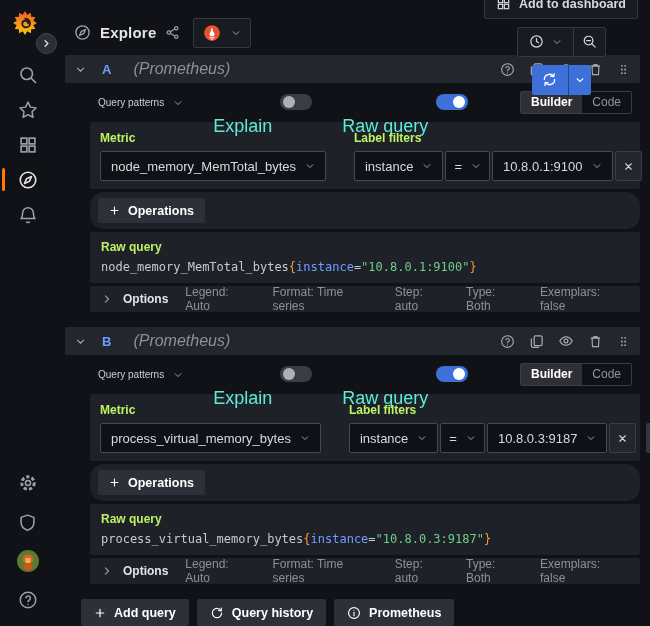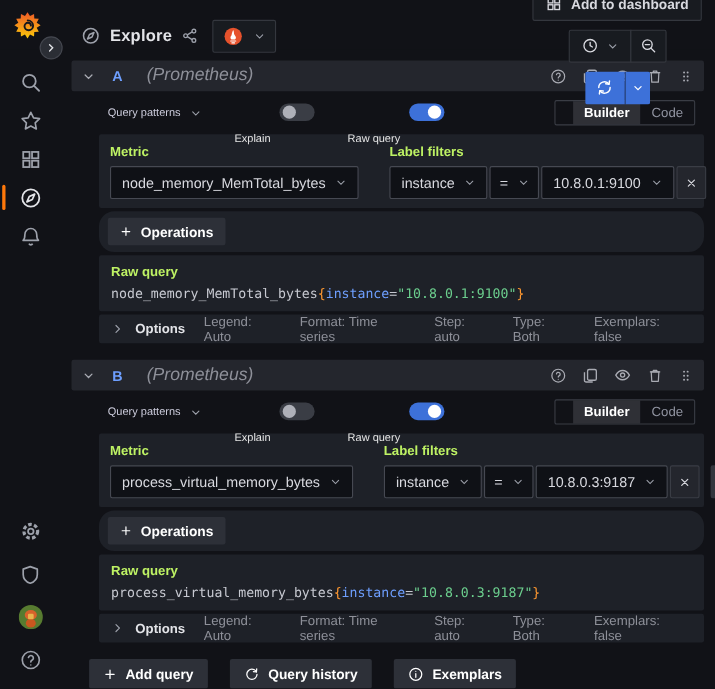--- a/index.html
+++ b/index.html
@@ -78,26 +78,26 @@
     color:#A9ABB3; cursor:pointer;
   }
   .ref-id { color:var(--ref-id-blue,#6E9FFF); font-weight:700; font-size:13px; margin-left:10px; }
   .ds-name { color:#8E9099; font-style:italic; font-size:16px; margin-left:16px; }
   .q-actions { margin-left:auto; display:flex; gap:14px; align-items:center; color:#A9ABB3; }
   .q-actions .ico { cursor:pointer; }
 
   .q-body { margin-left:25px; }
   .q-toolbar { display:flex; align-items:center; height:24px; margin:2px 8px 8px 8px; gap:8px; }
   .qp-btn { display:flex; align-items:flex-end; gap:9px; background:none; border:none; color:#CCCCDC; font-size:10px; cursor:pointer; font-family:"Liberation Sans",sans-serif; }
-  .tog-label { font-size:10px; color:#e5e5e5; margin-left:22px;margin-top:48px; }
+  .tog-label { font-size:18px; color:#5eead4; margin-left:22px;margin-top:48px; }
   .switch { width:32px; height:16px; border-radius:9px; background:#3A3D45; position:relative; display:inline-block; cursor:pointer; flex:none; }
   .switch .knob { position:absolute; top:2px; left:3px; width:12px; height:12px; border-radius:50%; background:#AEB0B8; }
   .switch.on { background:var(--accent-blue,#3D71D9); }
   .switch.on .knob { left:auto; right:3px; background:#fff; }
-  .radio-group { display:flex; border:1px solid #3A3D45; border-radius:2px; margin-left:auto; height:23px; overflow:hidden; background:#111217;padding-left:16px; }
+  .radio-group { display:flex; border:1px solid #3A3D45; border-radius:2px; margin-left:auto; height:23px; overflow:hidden; background:#111217; }
   .radio-group .seg { padding:0 10px; font-size:12px; color:#9093A0; display:flex; align-items:center; cursor:pointer; }
   .radio-group .seg.active { background:rgba(204,204,220,.16); color:#fff; font-weight:700; }
 
   .card { background:var(--bg-card,#1E2128); border-radius:2px; margin-bottom:3px; }
   .metric-card { display:flex; gap:28px; padding:9px 10px 8px; }
   .f-label { font-size:12px; font-weight:700; color:#bef264; margin-bottom:6px; }
   .select {
     display:inline-flex; align-items:center; gap:9px; height:30px; padding:0 10px;
     background:#0F1116; border:1px solid #464952; border-radius:2px;
     color:#D8D9DF; font-size:13px; cursor:pointer; font-family:"Liberation Sans",sans-serif;
@@ -122,21 +122,21 @@
   .raw-card { padding:8px 11px 9px; }
   .raw-code { font-family:"DejaVu Sans Mono", monospace; font-size:12px; color:#C7C9D1; display:block; margin-top:6px; white-space:nowrap; }
   .c-label { color:var(--code-label-blue,#6E9FFF); }
   .c-str   { color:var(--code-string-green,#6CCF8E); }
   .c-brace { color:var(--code-brace-orange,#FF9830); }
   .options-card { display:flex; align-items:center; height:26px; padding:0 12px; gap:17px; color:#9DA1AB; cursor:pointer; }
   .opt-title { font-size:12px; font-weight:700; color:#E3E4E8; margin-left:-6px; }
   .opt-item { font-size:12px; color:#8E9099; }
 
   .query-block { margin-bottom:15px; }
-  .footer { display:flex; gap:20px; margin:15px 0 0 16px; }
+  .footer { display:flex; gap:8px; margin:15px 0 0 16px; }
   .footer .btn-secondary { height:27px; padding:0 13px; }
 </style>
 </head>
 <body>
 
 <header class="topbar">
   <span class="logo ico">
     <svg width="26" height="26" viewBox="0 0 24 24">
       <defs>
           <linearGradient id="gg" x1="0" y1="0" x2="0" y2="1">
@@ -673,16 +673,16 @@
       <span>Query history</span>
     </button>
     <button class="btn-secondary">
       <span class="ico">
         <svg width="14" height="14" viewBox="0 0 16 16" fill="none" stroke="currentColor" stroke-width="1.3" stroke-linecap="round">
             <circle cx="8" cy="8" r="6.2"></circle>
             <path d="M8 7.3v3.8"></path>
             <circle cx="8" cy="4.9" r=".6" fill="currentColor" stroke="none"></circle>
           </svg>
       </span>
-      <span>Exemplars</span>
+      <span>Prometheus</span>
     </button>
   </div>
 </main>
 
 </body></html>

